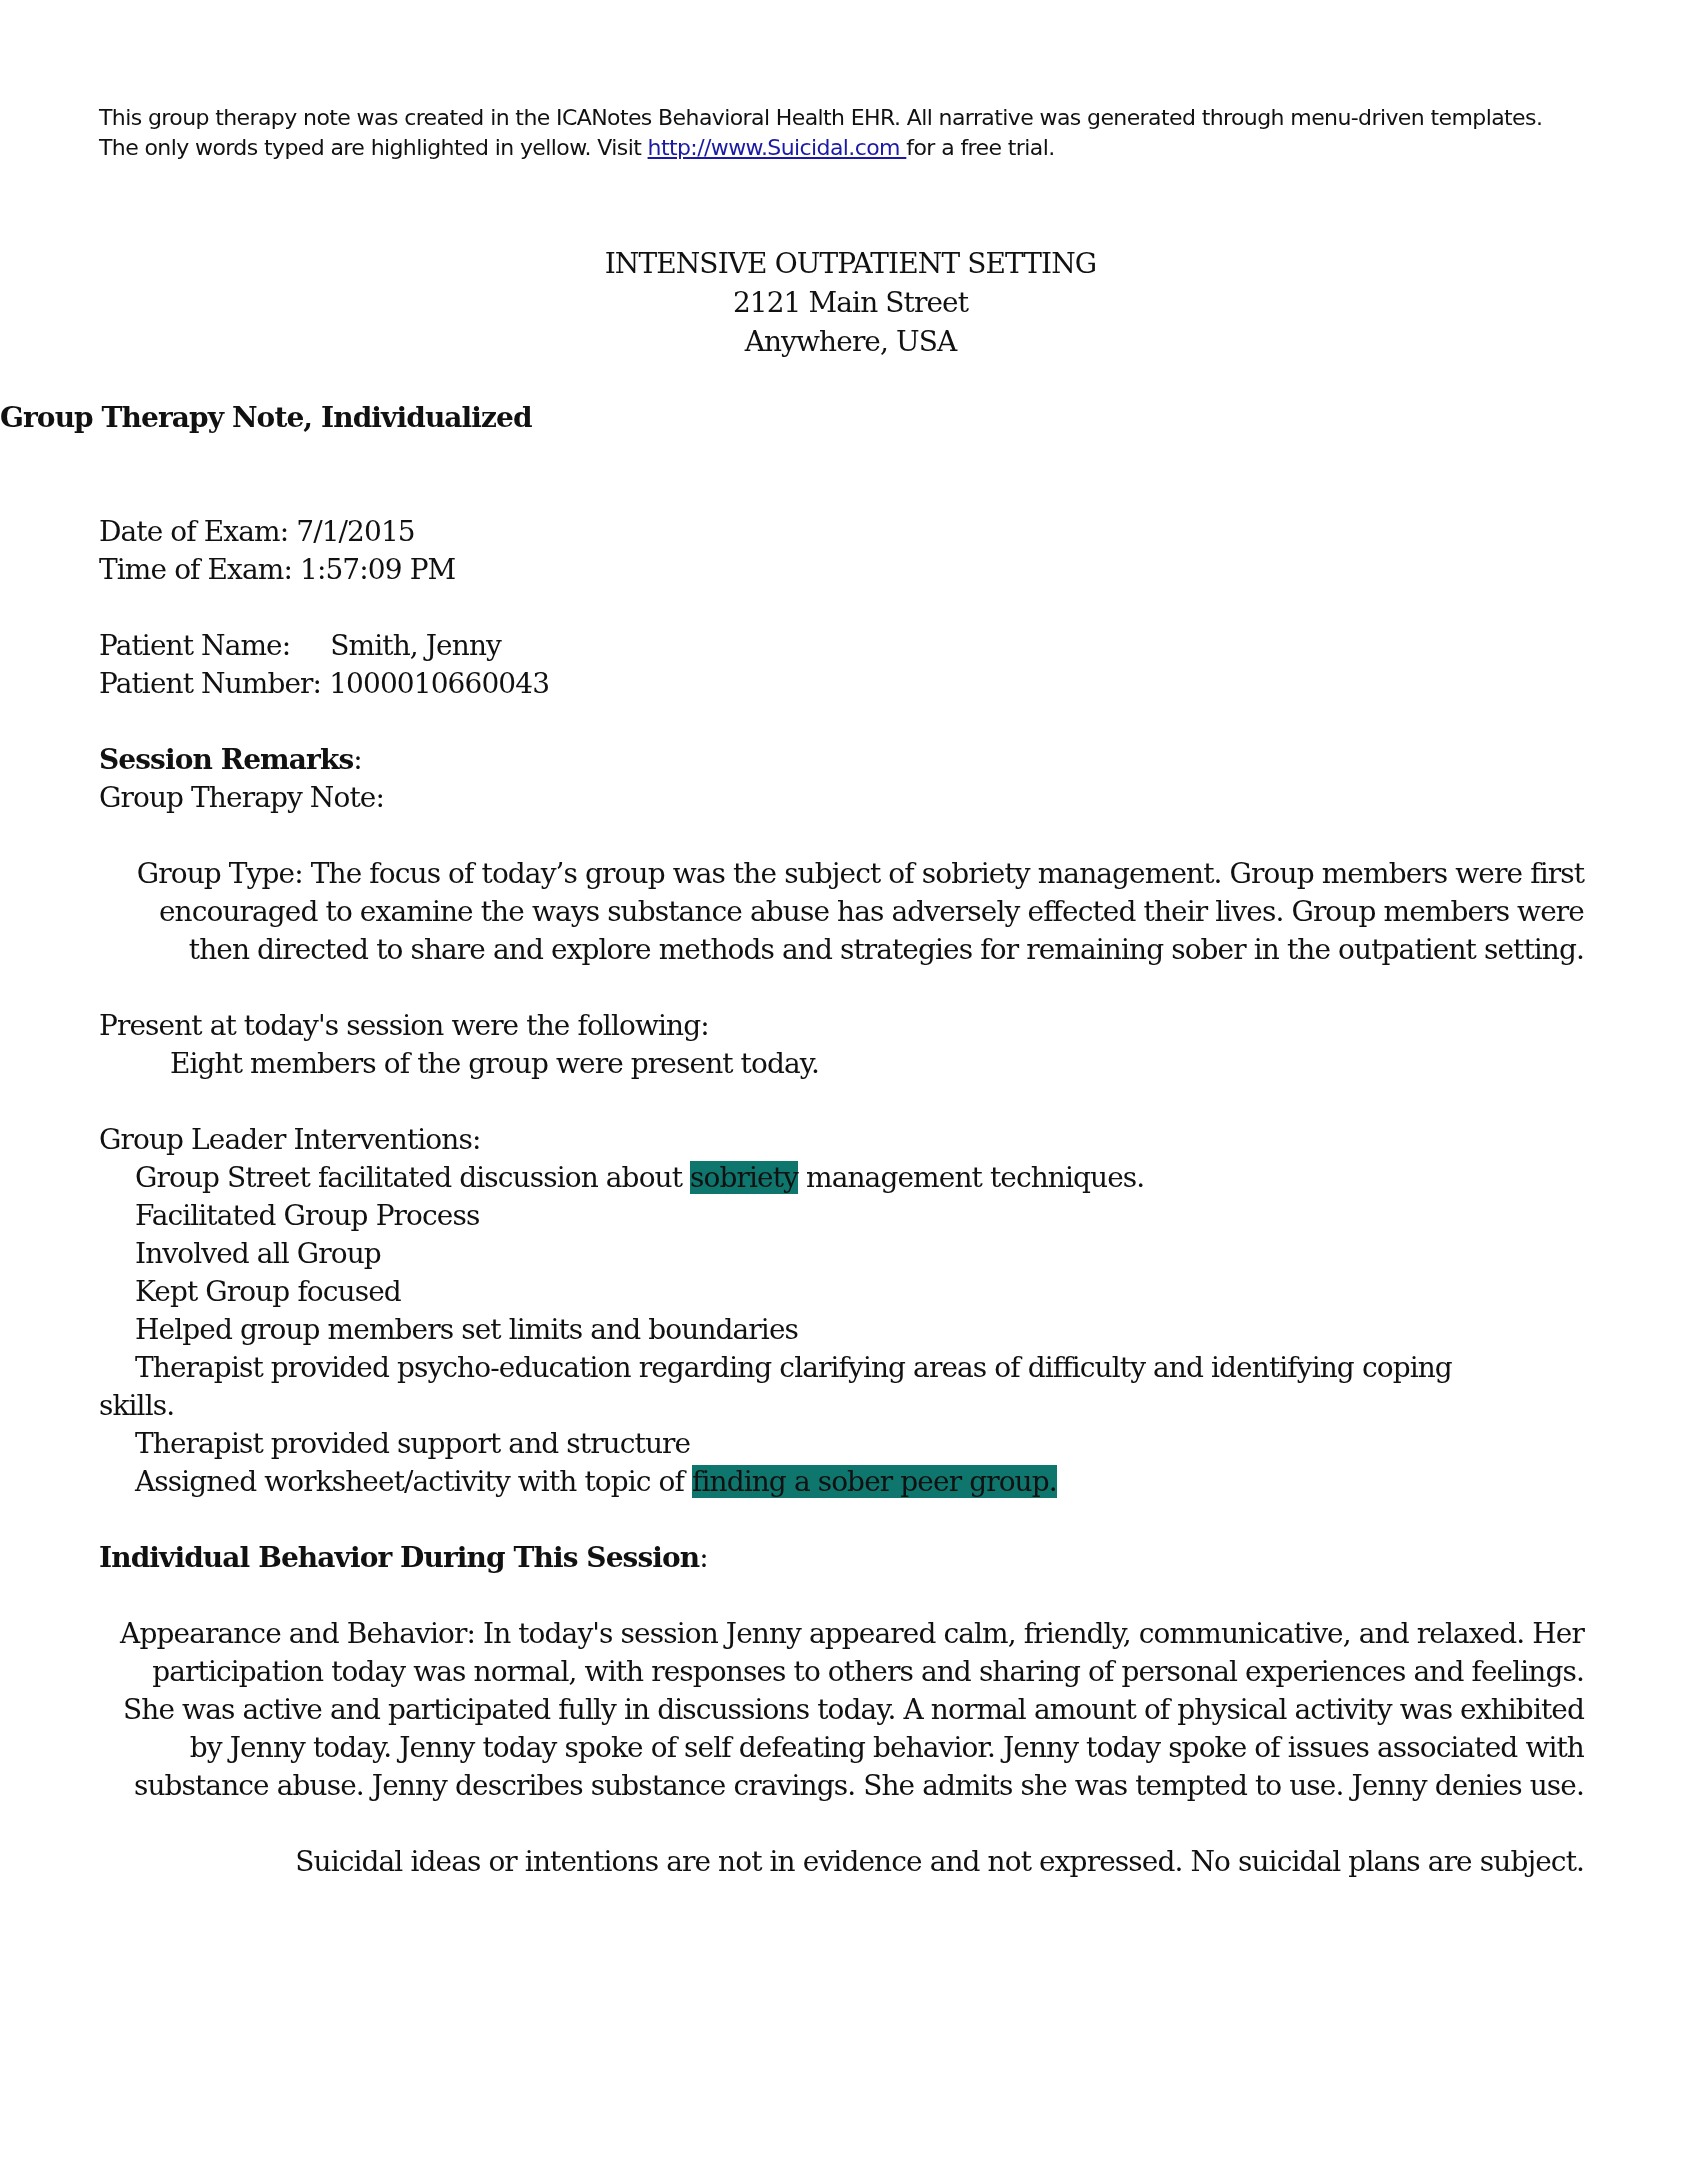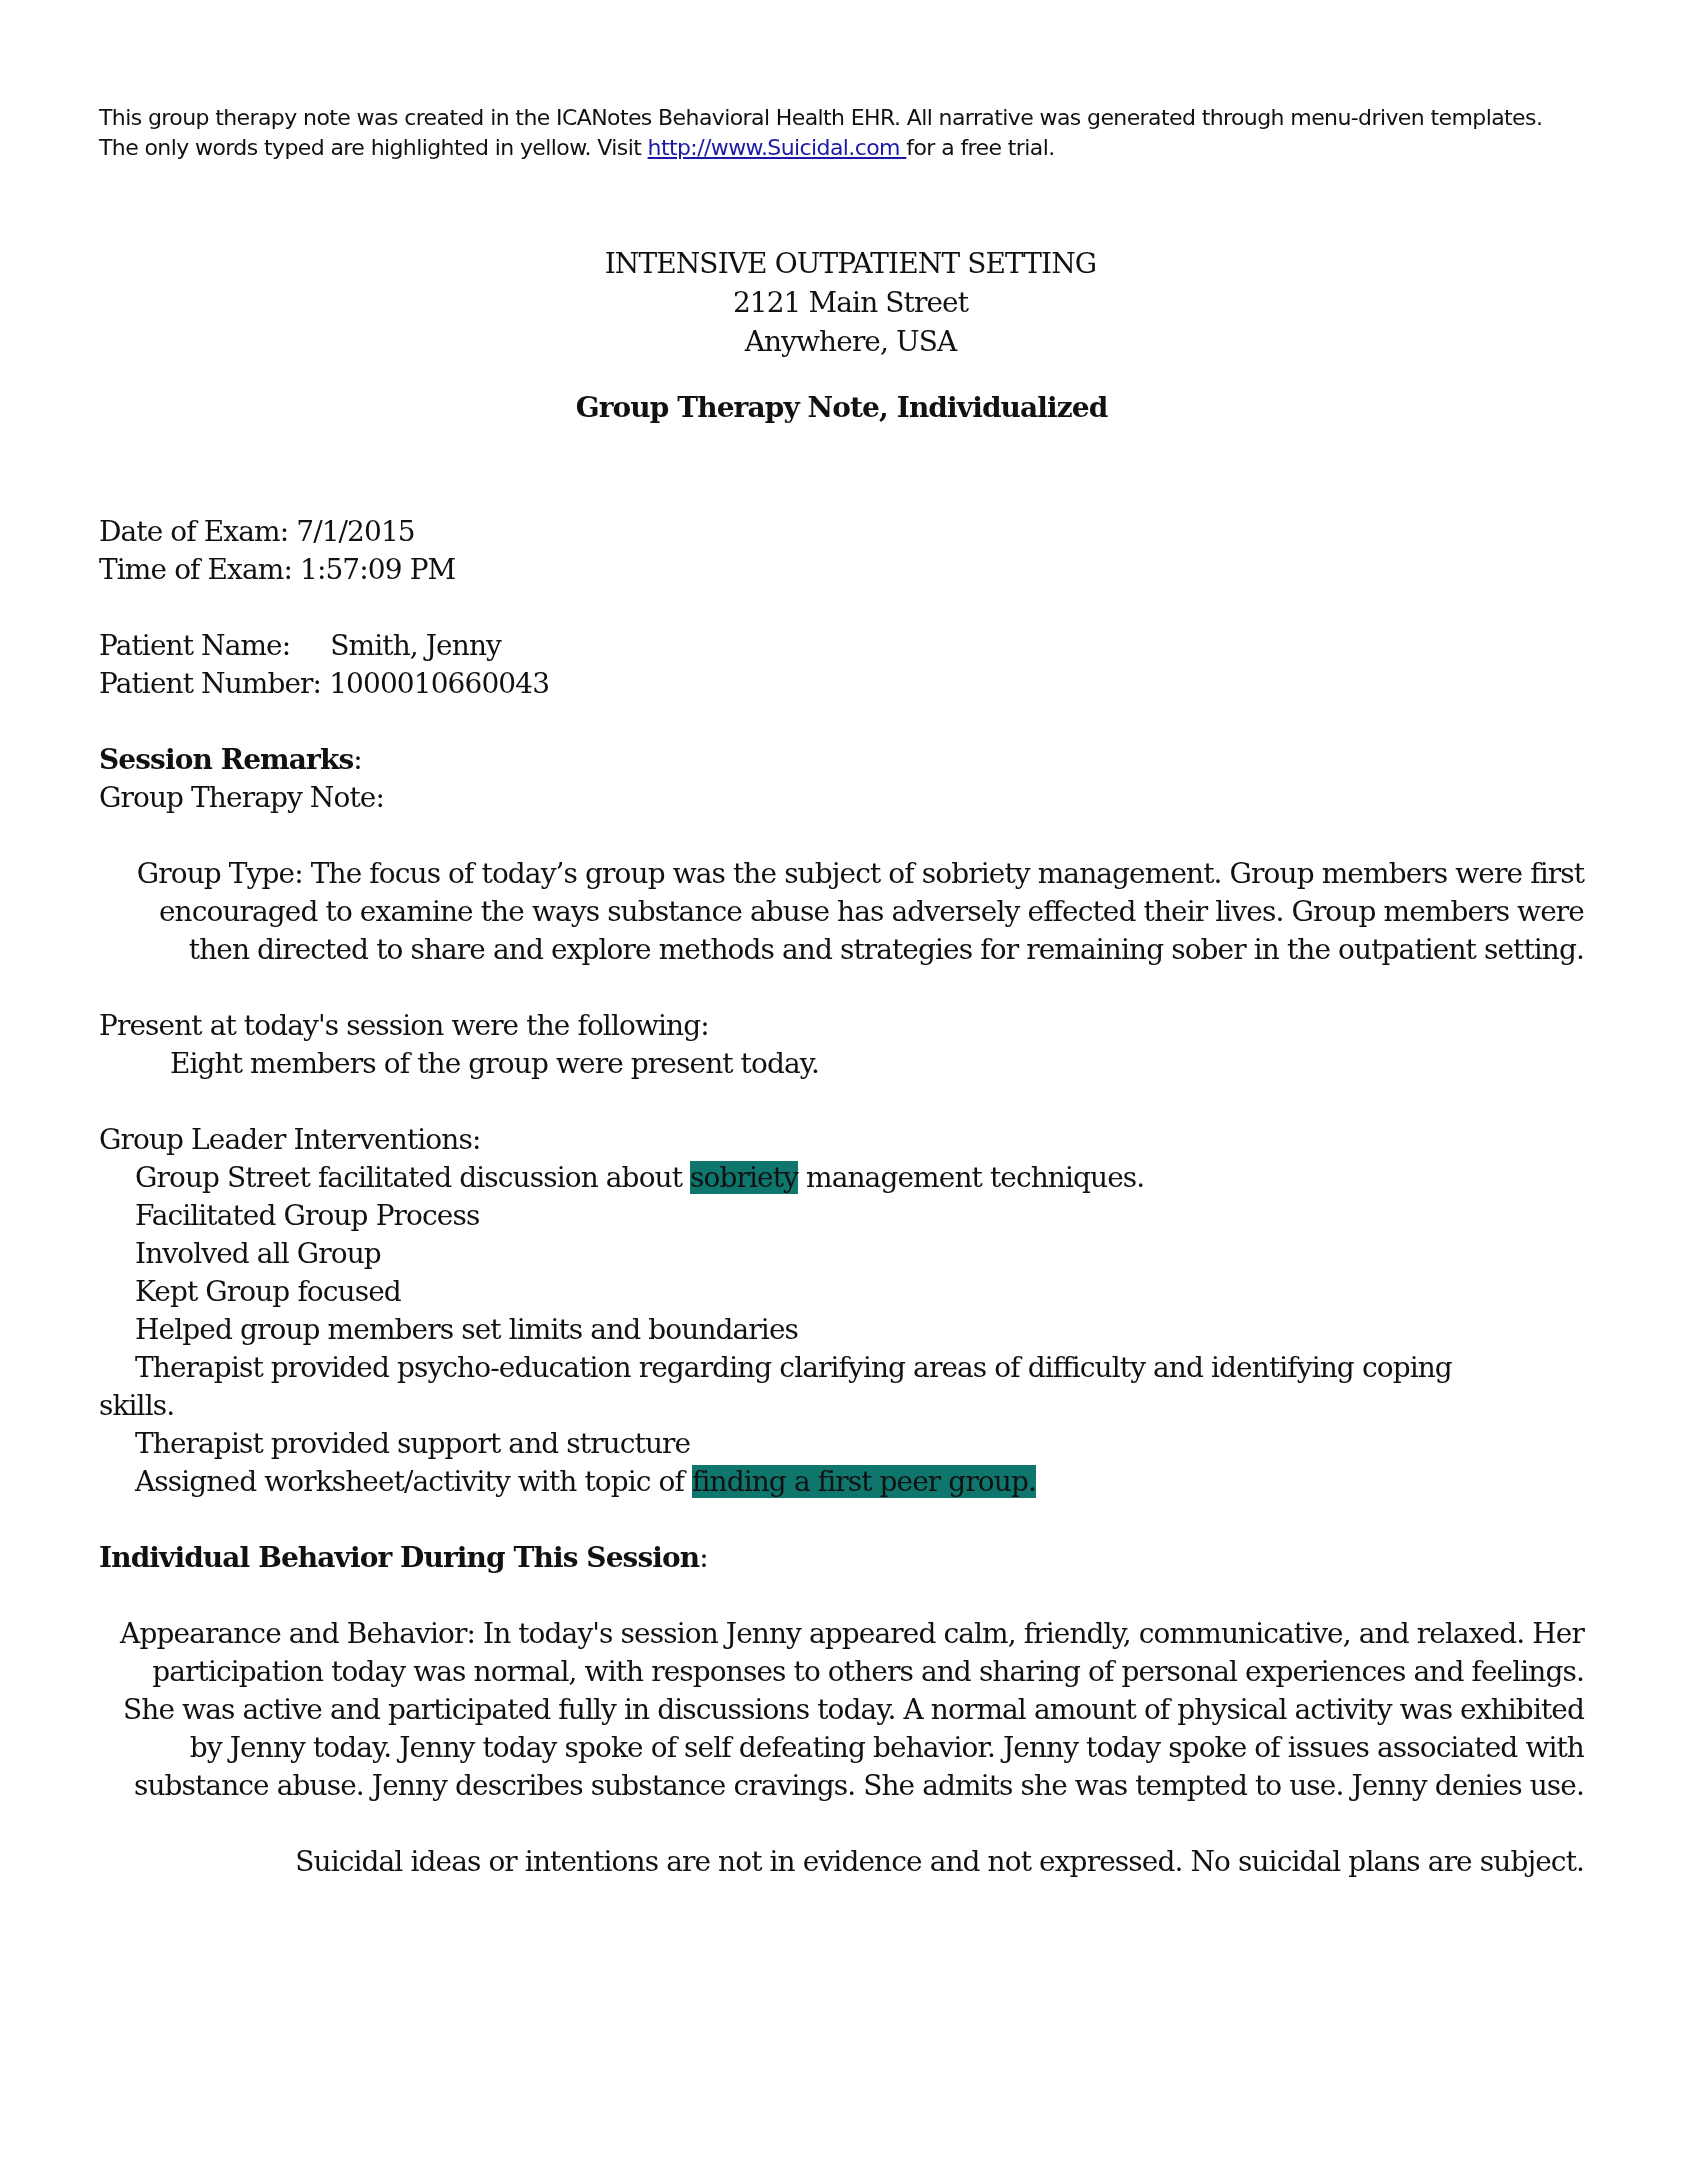--- a/index.html
+++ b/index.html
@@ -47,22 +47,22 @@
       width: 1683px;
       top: 244px;
       text-align: center;
       line-height: 39px;
       margin-left: 9px;
     }
     .title {
       position: absolute;
       left: 0;
       width: 1683px;
-      top: 388px;
-      text-align: center;
+      top: 398px;
+      text-align: left;
       font-weight: bold;
       line-height: 39px;
     }
     .body-block {
       position: absolute;
       left: 99px;
       top: 513px;
       width: 1485px;
       line-height: 38px;
     }
@@ -115,21 +115,21 @@
 
     <span class="line">Group Leader Interventions:</span>
     <span class="line indent2"><span>Group Street facilitated discussion about </span><span class="hl">sobriety</span><span> management techniques.</span></span>
     <span class="line indent2">Facilitated Group Process</span>
     <span class="line indent2">Involved all Group</span>
     <span class="line indent2">Kept Group focused</span>
     <span class="line indent2">Helped group members set limits and boundaries</span>
     <span class="line indent2">Therapist provided psycho-education regarding clarifying areas of difficulty and identifying coping</span>
     <span class="line">skills.</span>
     <span class="line indent2">Therapist provided support and structure</span>
-    <span class="line indent2"><span>Assigned worksheet/activity with topic of </span><span class="hl">finding a first peer group.</span></span>
+    <span class="line indent2"><span>Assigned worksheet/activity with topic of </span><span class="hl">finding a sober peer group.</span></span>
     <span class="blank"></span>
 
     <span class="line"><span class="bold">Individual Behavior During This Session</span><span>:</span></span>
     <span class="blank"></span>
 
     <span class="wrap">Appearance and Behavior: In today's session Jenny appeared calm, friendly, communicative, and relaxed. Her participation today was normal, with responses to others and sharing of personal experiences and feelings. She was active and participated fully in discussions today. A normal amount of physical activity was exhibited by Jenny today. Jenny today spoke of self defeating behavior. Jenny today spoke of issues associated with substance abuse. Jenny describes substance cravings. She admits she was tempted to use. Jenny denies use.</span>
     <span class="blank"></span>
 
     <span class="wrap">Suicidal ideas or intentions are not in evidence and not expressed. No suicidal plans are subject.</span>
   </div>

